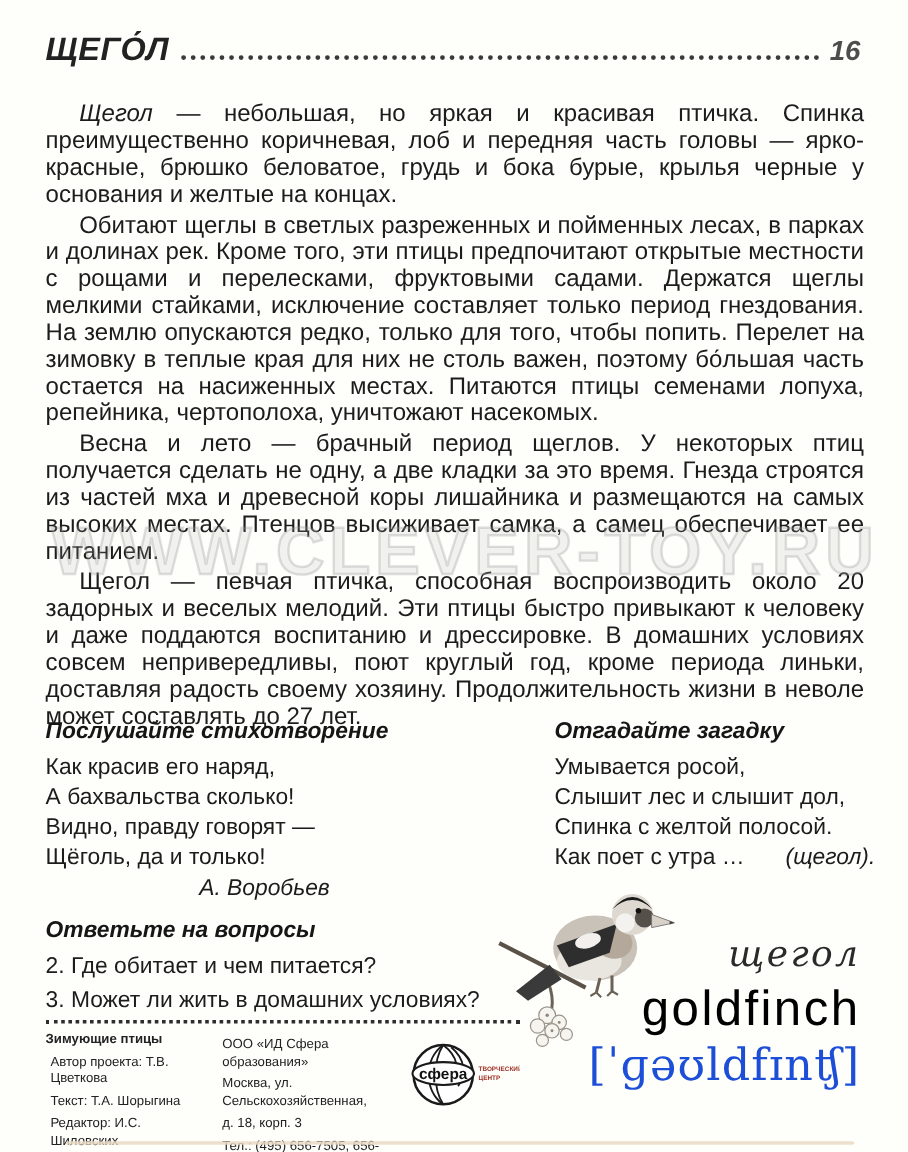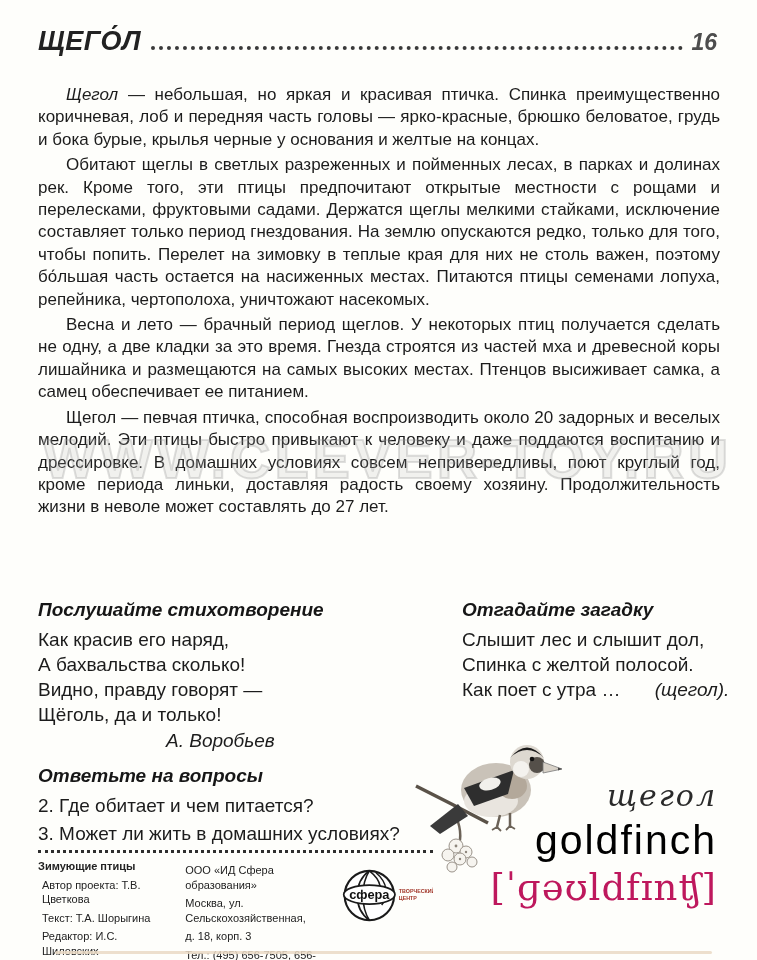--- a/index.html
+++ b/index.html
@@ -26,21 +26,21 @@
     border-bottom:4px dotted #3a3a3a;
     height:1px;
   }
   .pagenum{
     font-style:italic;font-weight:bold;
     font-size:23px;color:#4d4d4d;
   }
   
   .bodytext{
     position:absolute;top:84px;left:38px;width:682px;
-    font-size:17px;line-height:22.4px;
+    font-size:20px;line-height:22.4px;
     text-align:justify;
   }
   .bodytext p{margin:0 0 3px 0;text-indent:28px;}
   .lead-italic{font-style:italic;}
   
   .col-heading{
     font-style:italic;font-weight:bold;
     font-size:19px;margin:0 0 5px 0;color:#161616;
   }
   .poem{
@@ -71,21 +71,21 @@
     font-family:"DejaVu Serif","Liberation Serif",serif;
     font-style:italic;font-size:30px;letter-spacing:2px;color:#2a2a2a;
     margin:0;
   }
   .label-en{
     font-size:41px;letter-spacing:2px;color:#000000;
     margin:4px 0 0 0;font-weight:normal;
   }
   .label-ipa{
     font-family:"DejaVu Serif","Liberation Serif",serif;
-    font-size:37px;color:#be185d;margin:2px 0 0 0;letter-spacing:1px;
+    font-size:37px;color:#1d4ed8;margin:2px 0 0 0;letter-spacing:1px;
   }
   
   .watermark{
     position:absolute;top:426px;left:18px;right:0;
     text-align:center;
     font-size:56px;font-weight:bold;letter-spacing:4px;
     color:rgba(175,175,175,0.16);
     -webkit-text-stroke:2px rgba(150,150,150,0.30);
     pointer-events:none;white-space:nowrap;
   }
@@ -129,20 +129,21 @@
     <p class="col-heading">Послушайте стихотворение</p>
     <p class="poem-line">Как красив его наряд,</p>
     <p class="poem-line">А бахвальства сколько!</p>
     <p class="poem-line">Видно, правду говорят —</p>
     <p class="poem-line">Щёголь, да и только!</p>
     <p class="attribution">А. Воробьев</p>
   </div>
 
   <div class="riddle">
     <p class="col-heading">Отгадайте загадку</p>
+    <p class="poem-line">Умывается росой,</p>
     <p class="poem-line">Слышит лес и слышит дол,</p>
     <p class="poem-line">Спинка с желтой полосой.</p>
     <p class="poem-line"><span>Как поет с утра … </span><span class="answer-italic">(щегол).</span></p>
   </div>
 
   <div class="questions">
     <p class="col-heading">Ответьте на вопросы</p>
     <p class="question-item">2. Где обитает и чем питается?</p>
     <p class="question-item">3. Может ли жить в домашних условиях?</p>
   </div>

